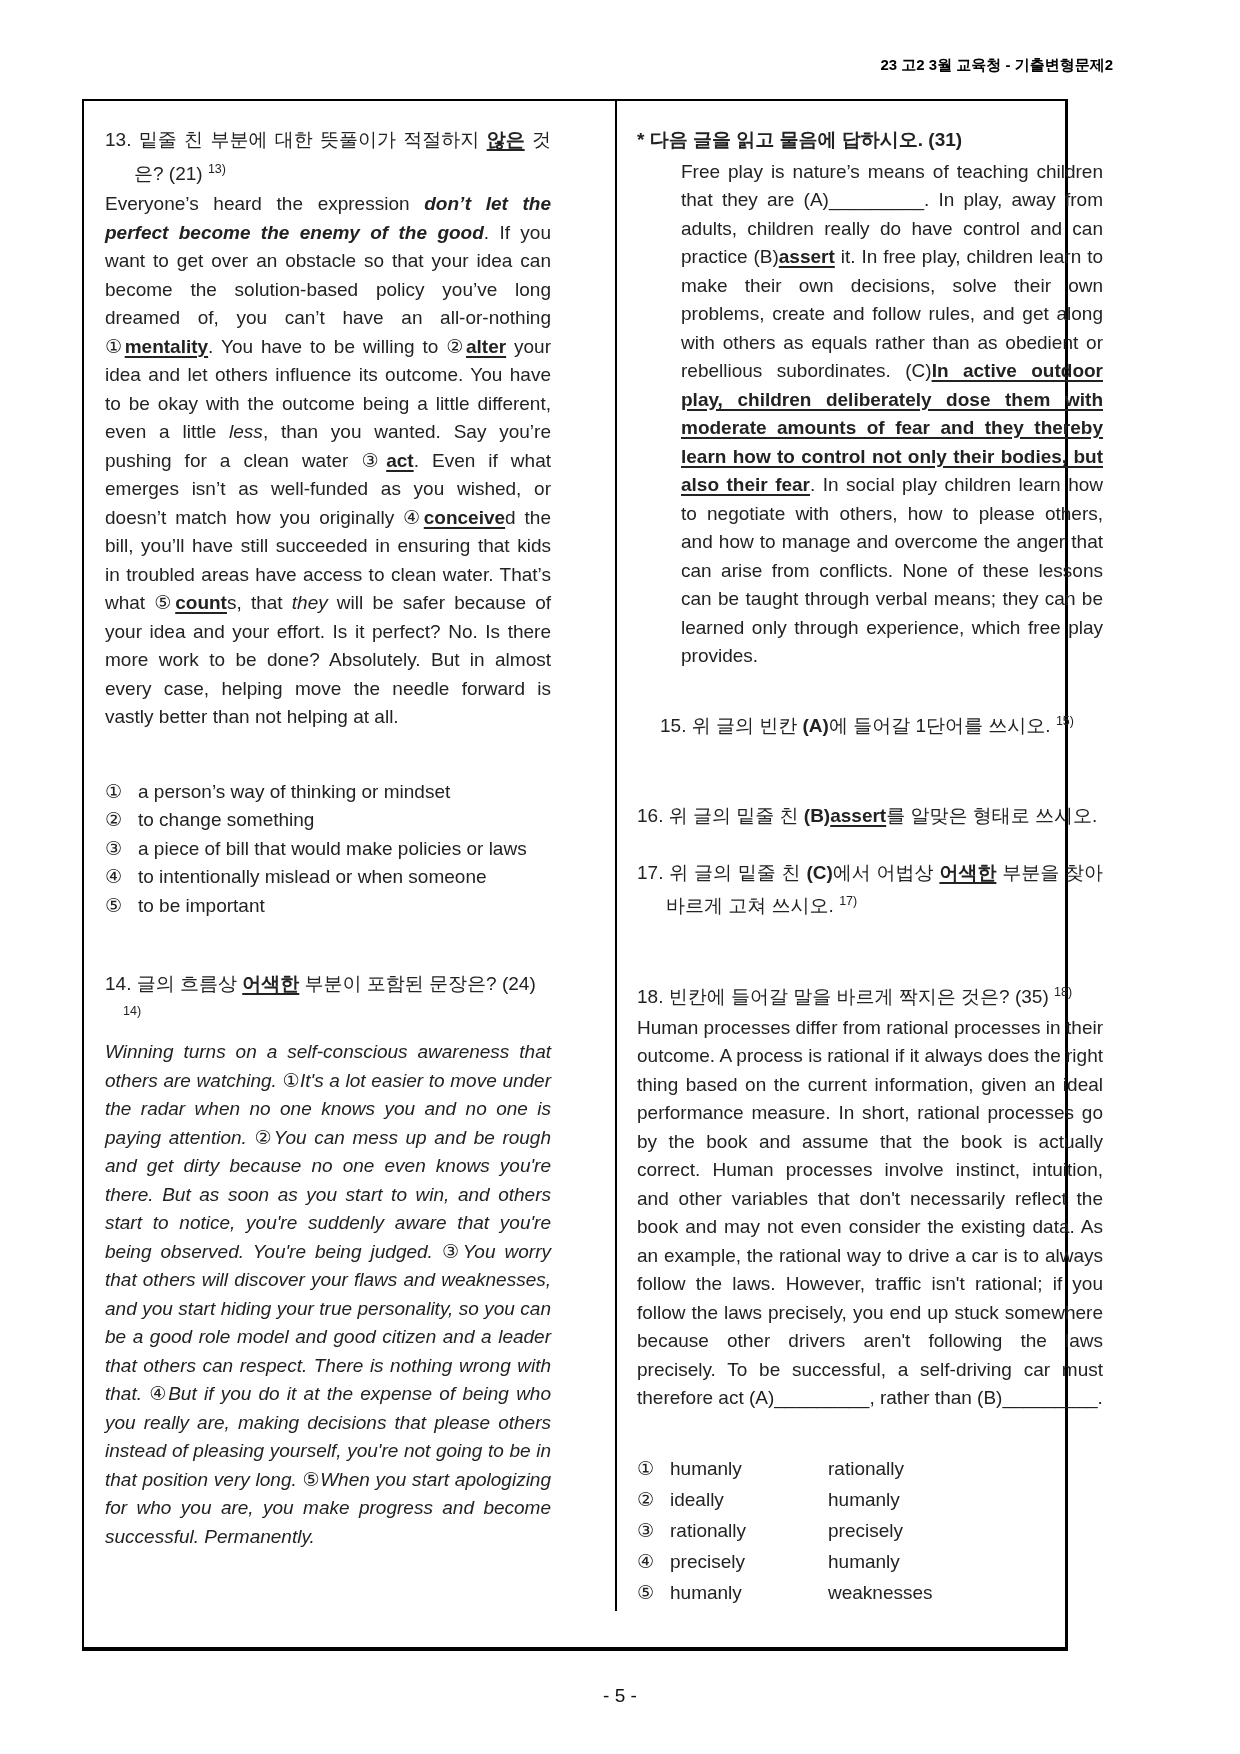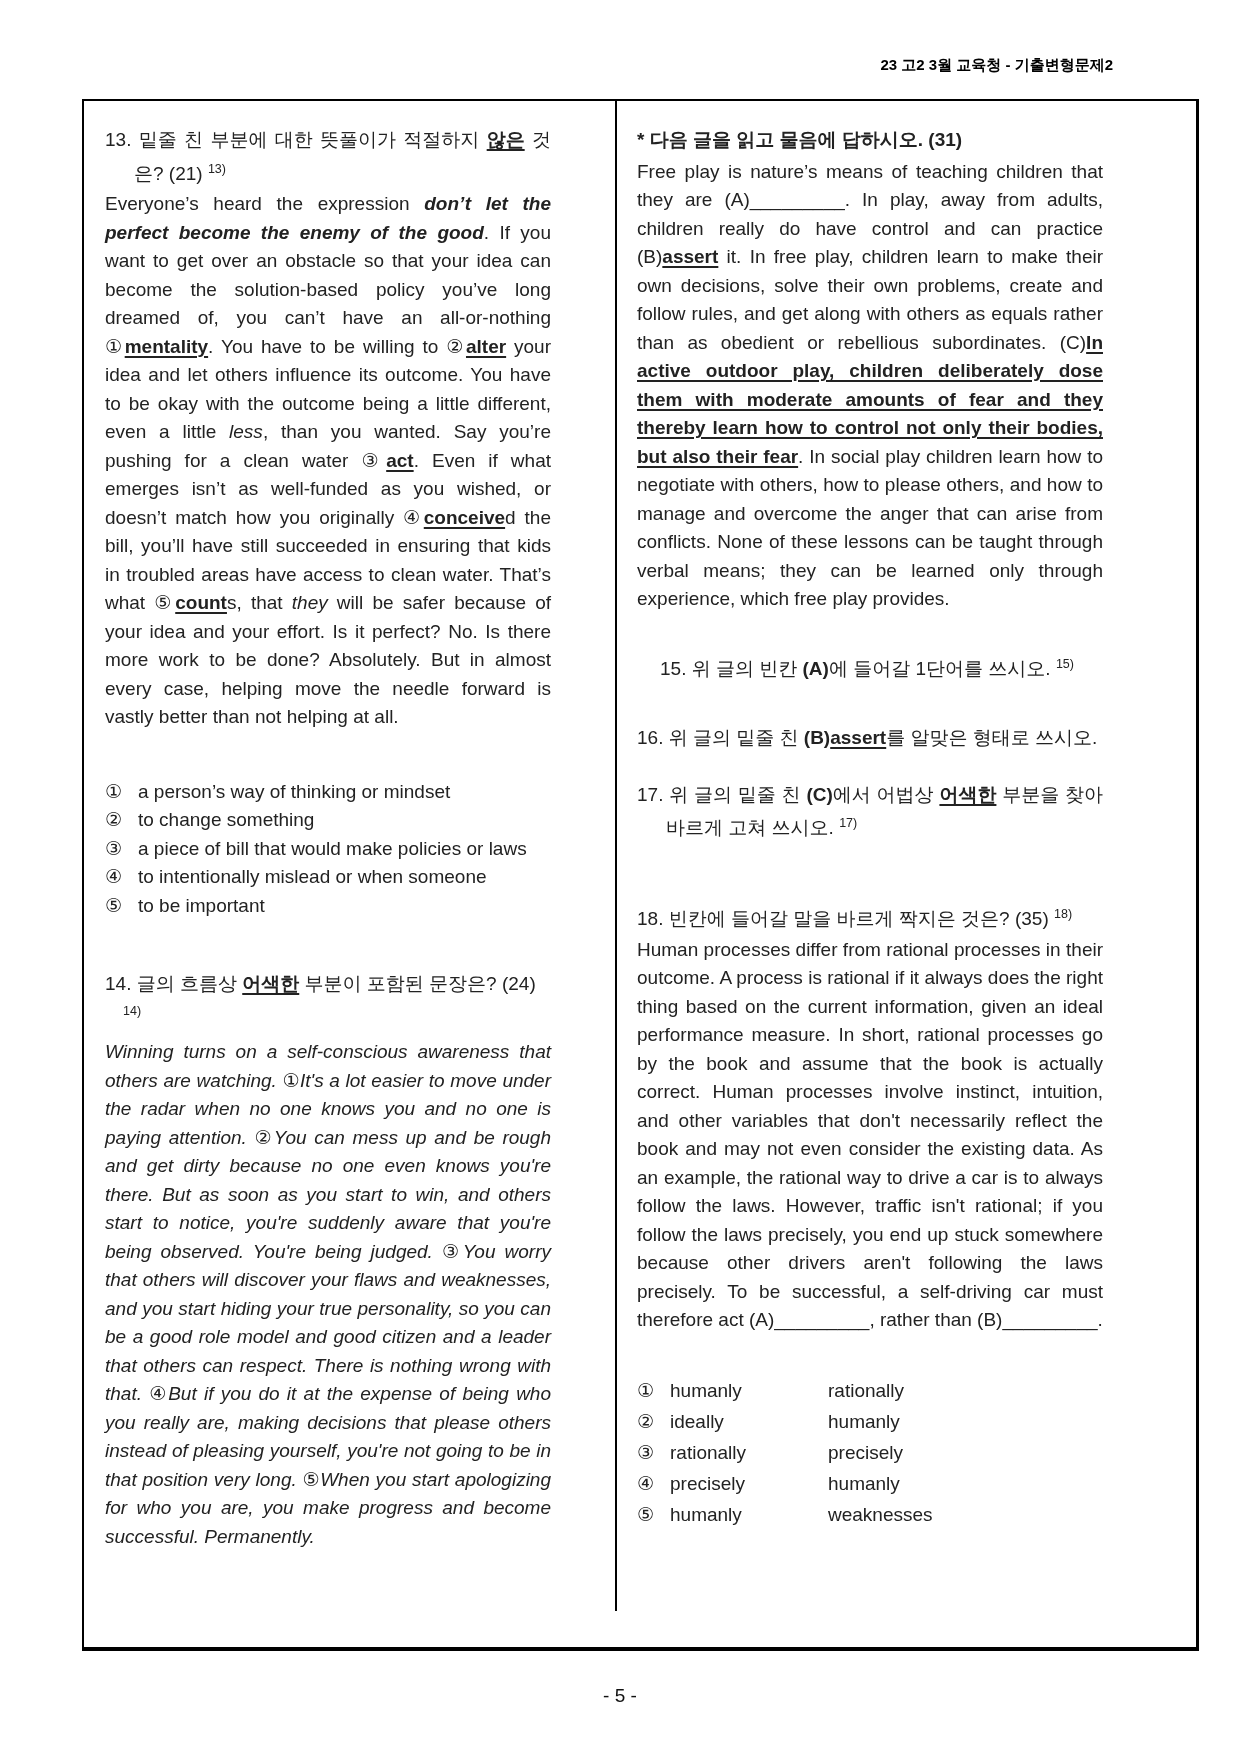--- a/index.html
+++ b/index.html
@@ -6,21 +6,21 @@
   body {
     width:1240px; height:1754px; position:relative; background:#ffffff;
     font-family:"Liberation Sans","DejaVu Sans",sans-serif;
     font-size:19px; color:#222;
   }
   .page-title {
     position:absolute; top:56px; right:127px;
     font-size:15px; font-weight:700; color:#000; white-space:nowrap;
   }
   .content-box {
-    position:absolute; left:82px; top:99px; width:1117px; height:1552px;
+    position:absolute; left:82px; top:99px; width:986px; height:1552px;
     border:2px solid #000; border-right-width:3px; border-bottom-width:4px;
     box-sizing:border-box;
   }
   .divider {
     position:absolute; left:531px; top:0; width:2px;
     height:calc(100% - 36px); background:#000;
   }
   .col { position:absolute; top:25px; text-align:justify; line-height:28.5px; }
   .col-left  { left:21px;  width:446px; }
   .col-right { left:553px; width:466px; }
@@ -39,23 +39,23 @@
 
   .options { margin-top:46px; text-align:left; }
   .opt-row { display:flex; }
   .opt-num { flex:none; width:33px; }
   .opt-text { flex:1; }
 
   .q14-block { margin-top:50px; }
   .q14-passage { margin-top:10px;font-style:italic; }
 
   .directive { font-weight:700; }
-  .rc-passage { margin-top:3px; }
+  .rc-passage { margin-top:3px;margin-left:44px; }
   .q15 { margin-top:36px;margin-left:23px; }
-  .q16 { margin-top:41px; }
+  .q16 { margin-top:62px; }
   .q17 { margin-top:28px; }
   .q18-header { margin-top:57px; }
   .q18-passage { margin-top:2px; }
   .q18-options { margin-top:40px; text-align:left; }
   .opt18-row { display:flex; line-height:31px; }
   .opt18-a { width:158px; }
   .opt18-b { flex:1; }
 
   .page-footer {
     position:absolute; left:0; top:1685px; width:100%;

